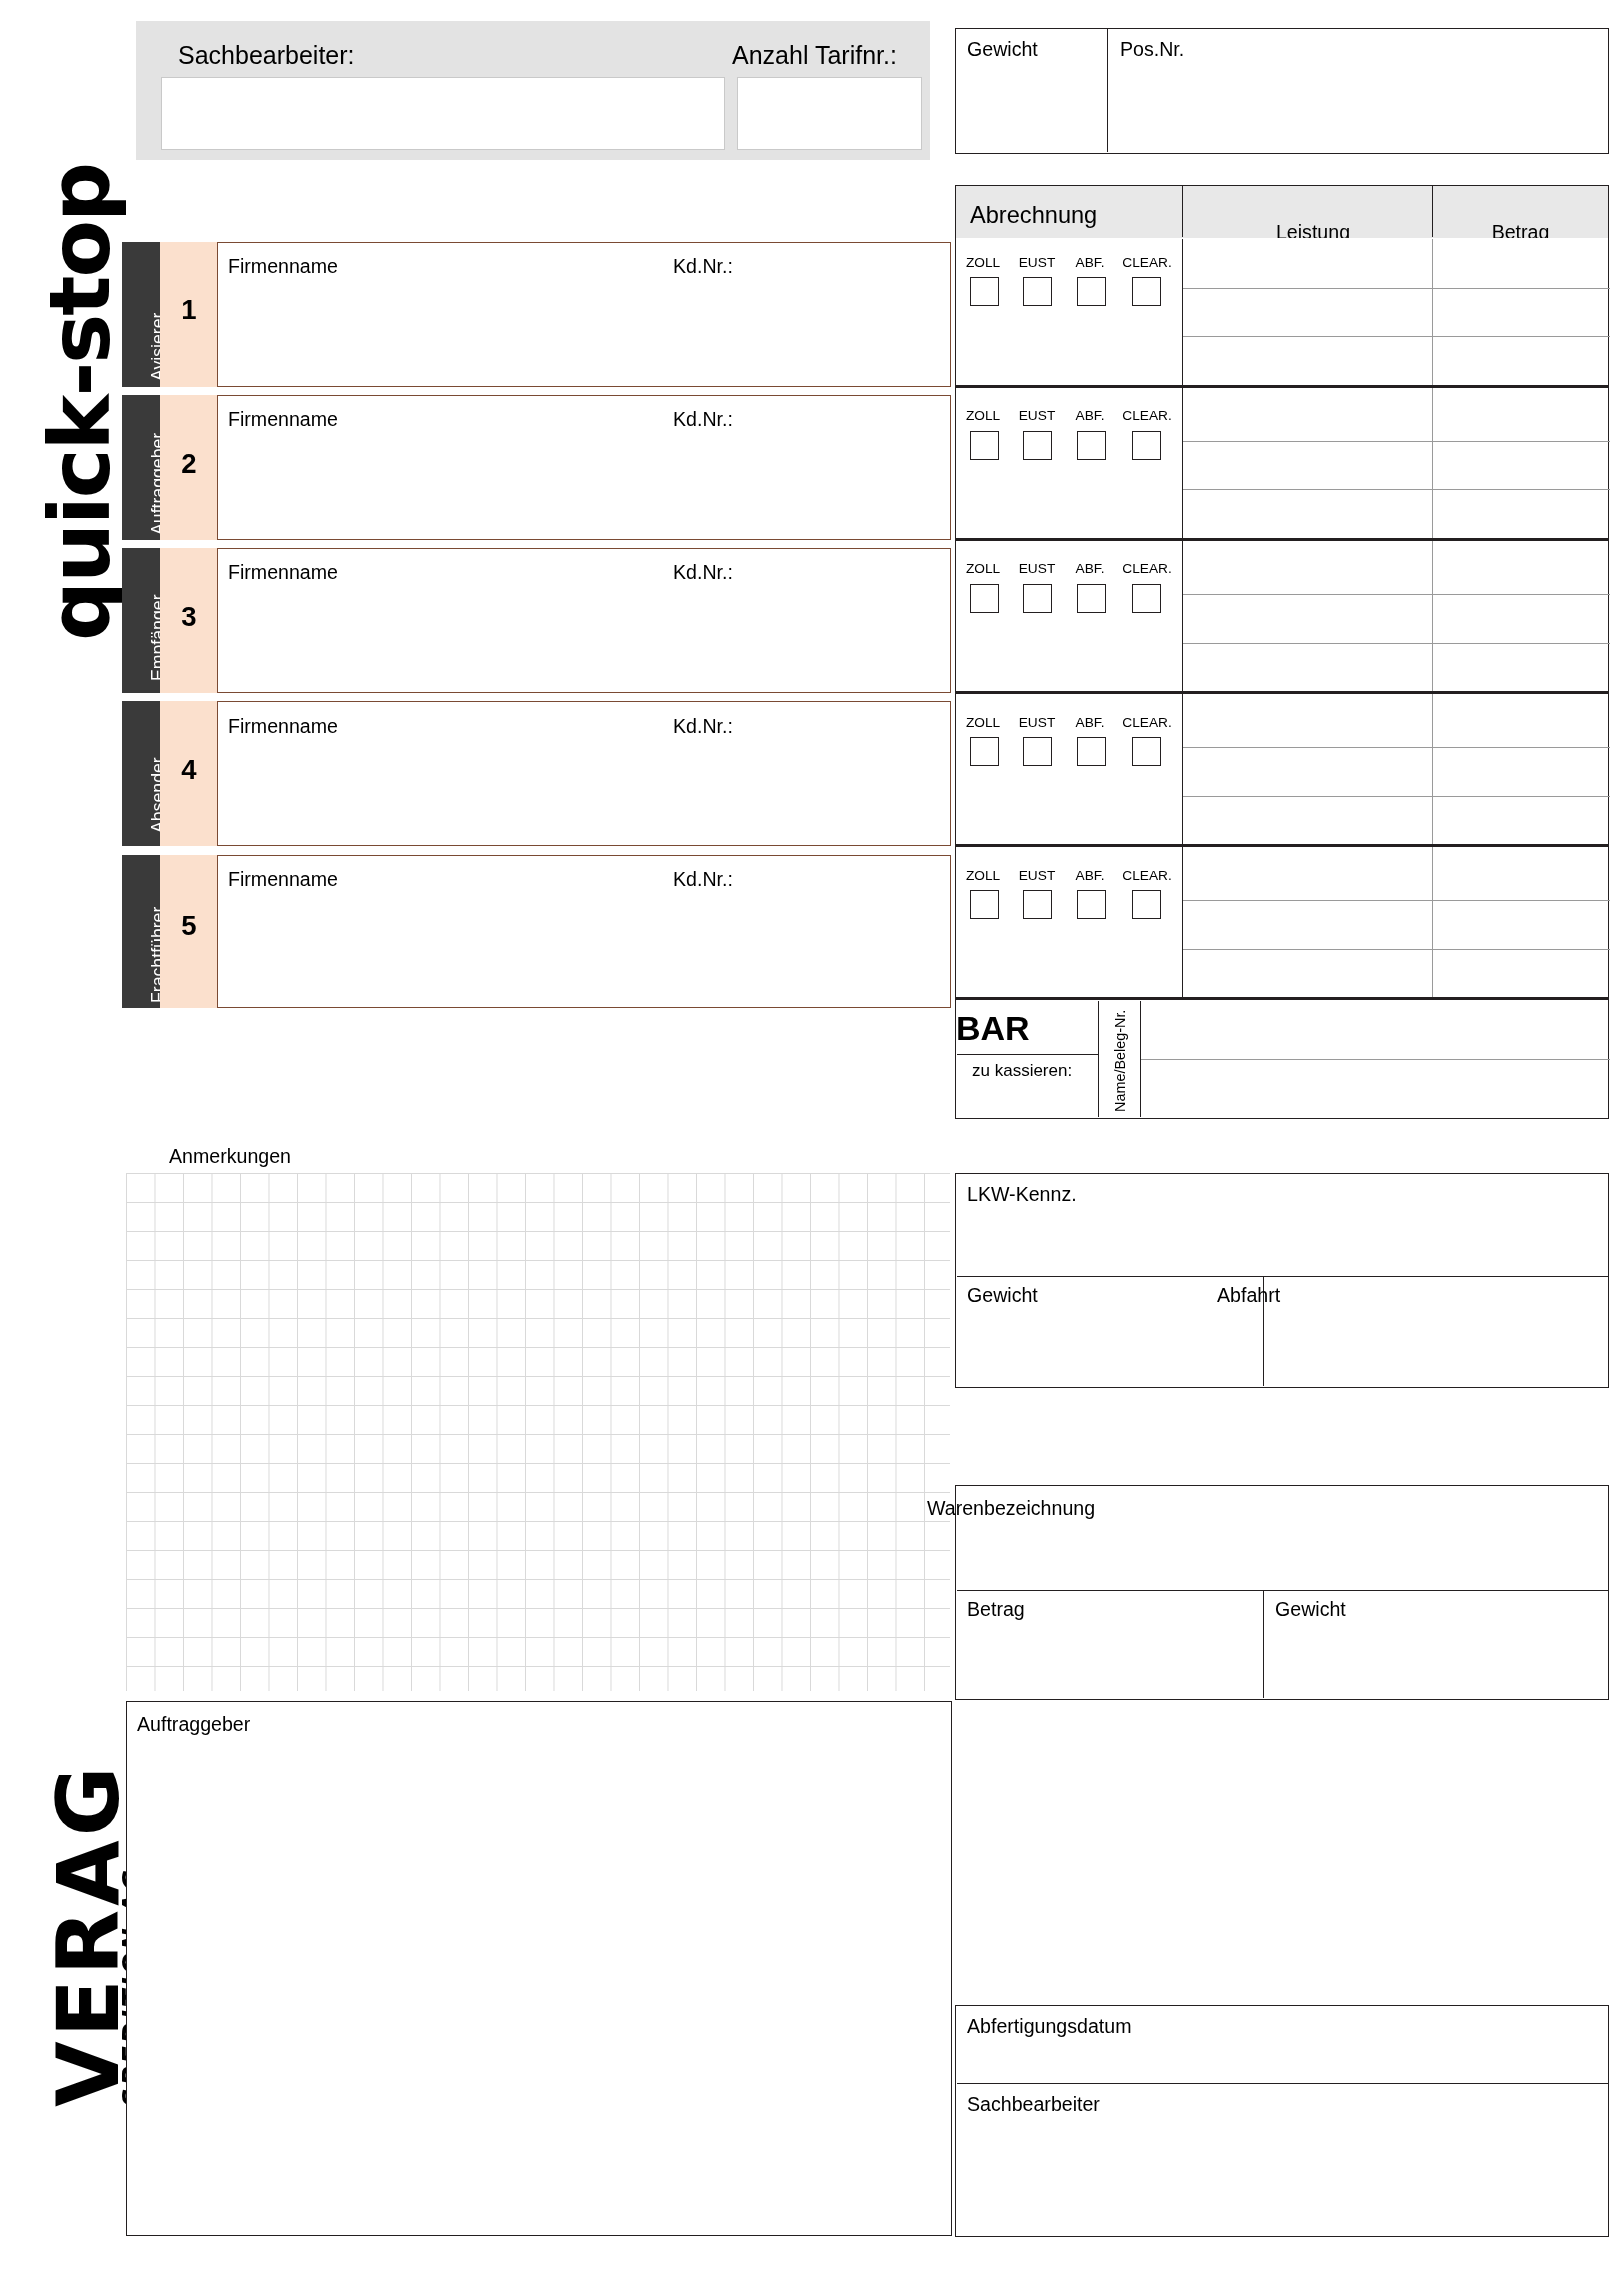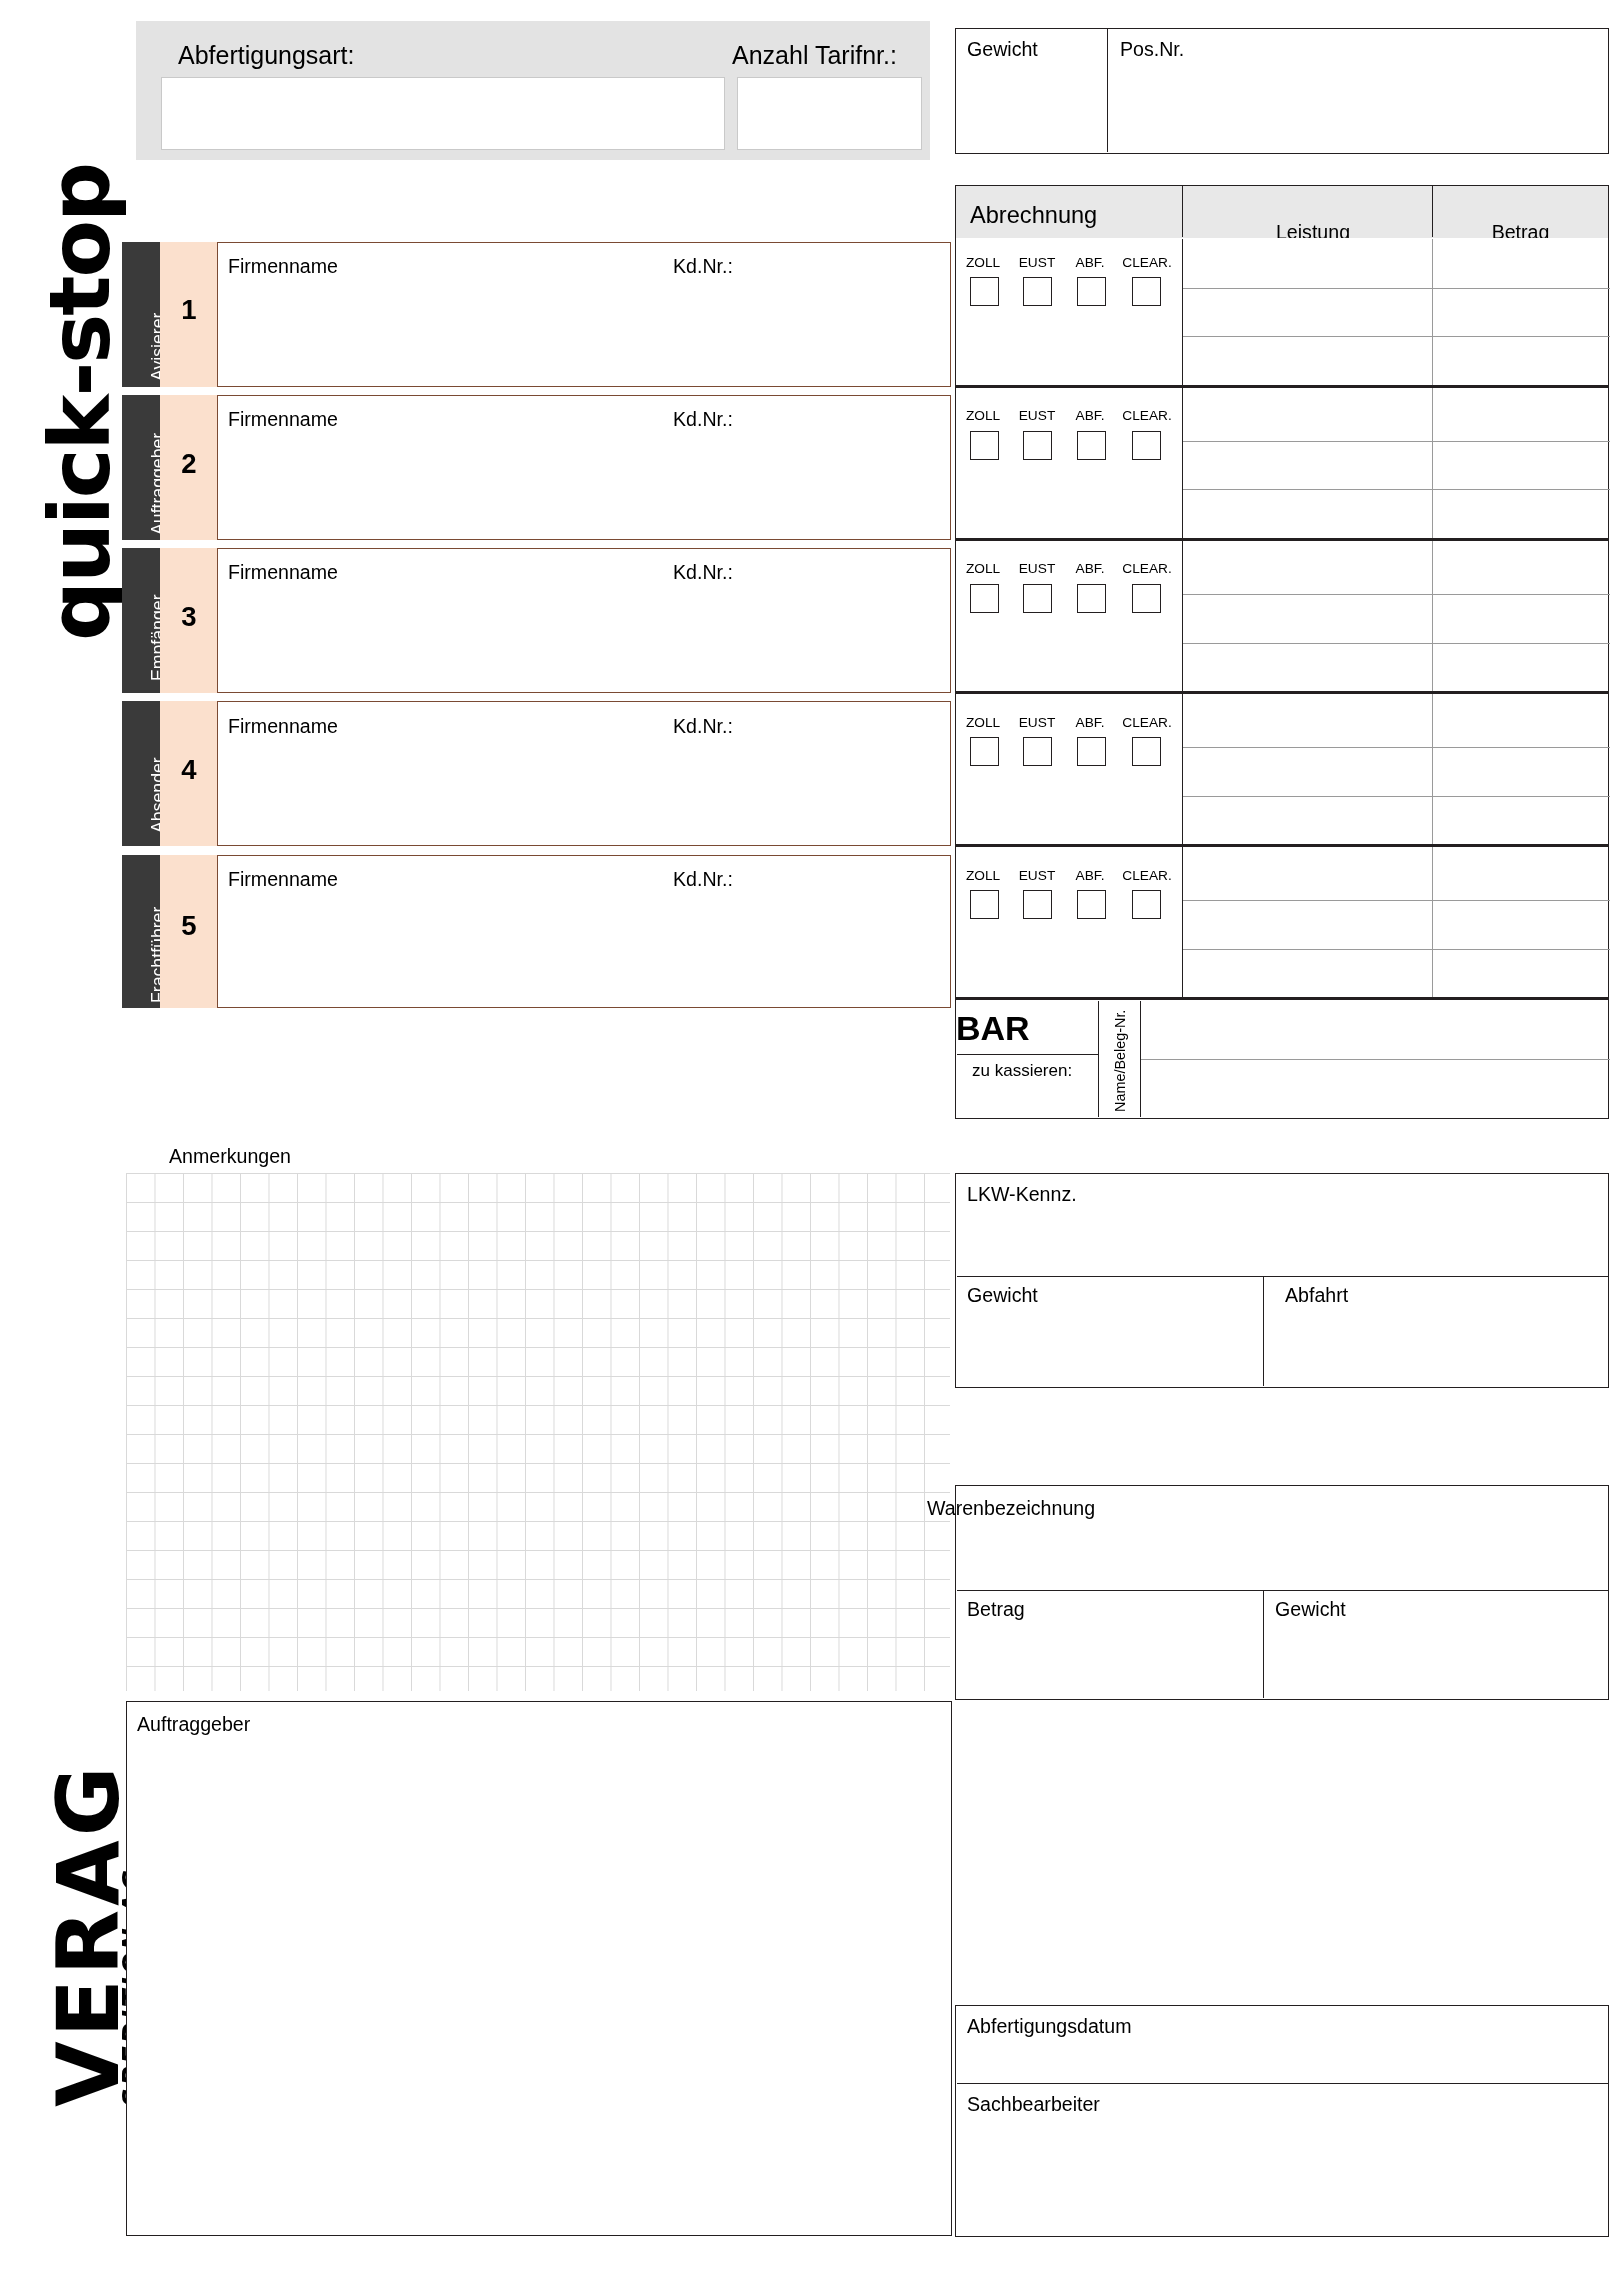--- a/index.html
+++ b/index.html
@@ -180,21 +180,21 @@
   <div class="brand-quickstop">
     <div class="txt">quick-stop</div>
   </div>
 
   <div class="brand-verag">
     <div class="vtxt">VERAG</div>
     <div class="stxt">SPEDITION AG</div>
   </div>
 
   <div class="hdr-grey" style="left:136px; top:21px; width:794px; height:139px;"></div>
-  <div class="lbl" style="left:178px; top:41px; font-size:25px;">Abfertigungsart:</div>
+  <div class="lbl" style="left:178px; top:41px; font-size:25px;">Sachbearbeiter:</div>
   <div class="hdr-white-field" style="left:161px; top:77px; width:564px; height:73px;"></div>
   <div class="lbl" style="left:732px; top:41px; font-size:25px;">Anzahl Tarifnr.:</div>
   <div class="hdr-white-field" style="left:737px; top:77px; width:185px; height:73px;"></div>
 
   <div class="box" style="left:955px; top:27.5px; width:654px; height:126px;"></div>
   <div class="hairline" style="left:1107px; top:29px; width:1.3px; height:123px;"></div>
   <div class="lbl" style="left:967px; top:38px;">Gewicht</div>
   <div style="position:absolute; left:958px; top:65px; width:148px; height:84px;"></div>
   <div class="lbl" style="left:1120px; top:38px;">Pos.Nr.</div>
   <div style="position:absolute; left:1111px; top:65px; width:496px; height:84px;"></div>
@@ -362,21 +362,21 @@
   <div class="lbl" style="left:133px; top:1145px;margin-left:36px;">Anmerkungen</div>
   <div class="gridpaper" style="left:126px; top:1173px; width:824px; height:518px; background-size:28.5px 29px;"></div>
 
   <div class="box" style="left:955px; top:1173px; width:654px; height:215px;"></div>
   <div class="lbl" style="left:967px; top:1183px;">LKW-Kennz.</div>
   <div style="position:absolute; left:958px; top:1211px; width:649px; height:65px;"></div>
   <div class="hairline" style="left:957px; top:1276px; width:652px; height:1.3px;"></div>
   <div class="hairline" style="left:1263px; top:1277px; width:1.3px; height:109px;"></div>
   <div class="lbl" style="left:967px; top:1284px;">Gewicht</div>
   <div style="position:absolute; left:958px; top:1311px; width:302px; height:72px;"></div>
-  <div class="lbl" style="left:1285px; top:1284px;">Abfahrt</div>
+  <div class="lbl" style="left:1217px; top:1284px;">Abfahrt</div>
   <div style="position:absolute; left:1267px; top:1311px; width:339px; height:72px;"></div>
 
   <div class="box" style="left:955px; top:1485px; width:654px; height:215px;"></div>
   <div class="lbl" style="left:927px; top:1497px;">Warenbezeichnung</div>
   <div style="position:absolute; left:958px; top:1525px; width:649px; height:65px;"></div>
   <div class="hairline" style="left:957px; top:1590px; width:652px; height:1.3px;"></div>
   <div class="hairline" style="left:1263px; top:1591px; width:1.3px; height:107px;"></div>
   <div class="lbl" style="left:967px; top:1598px;">Betrag</div>
   <div style="position:absolute; left:958px; top:1625px; width:302px; height:71px;"></div>
   <div class="lbl" style="left:1275px; top:1598px;">Gewicht</div>

